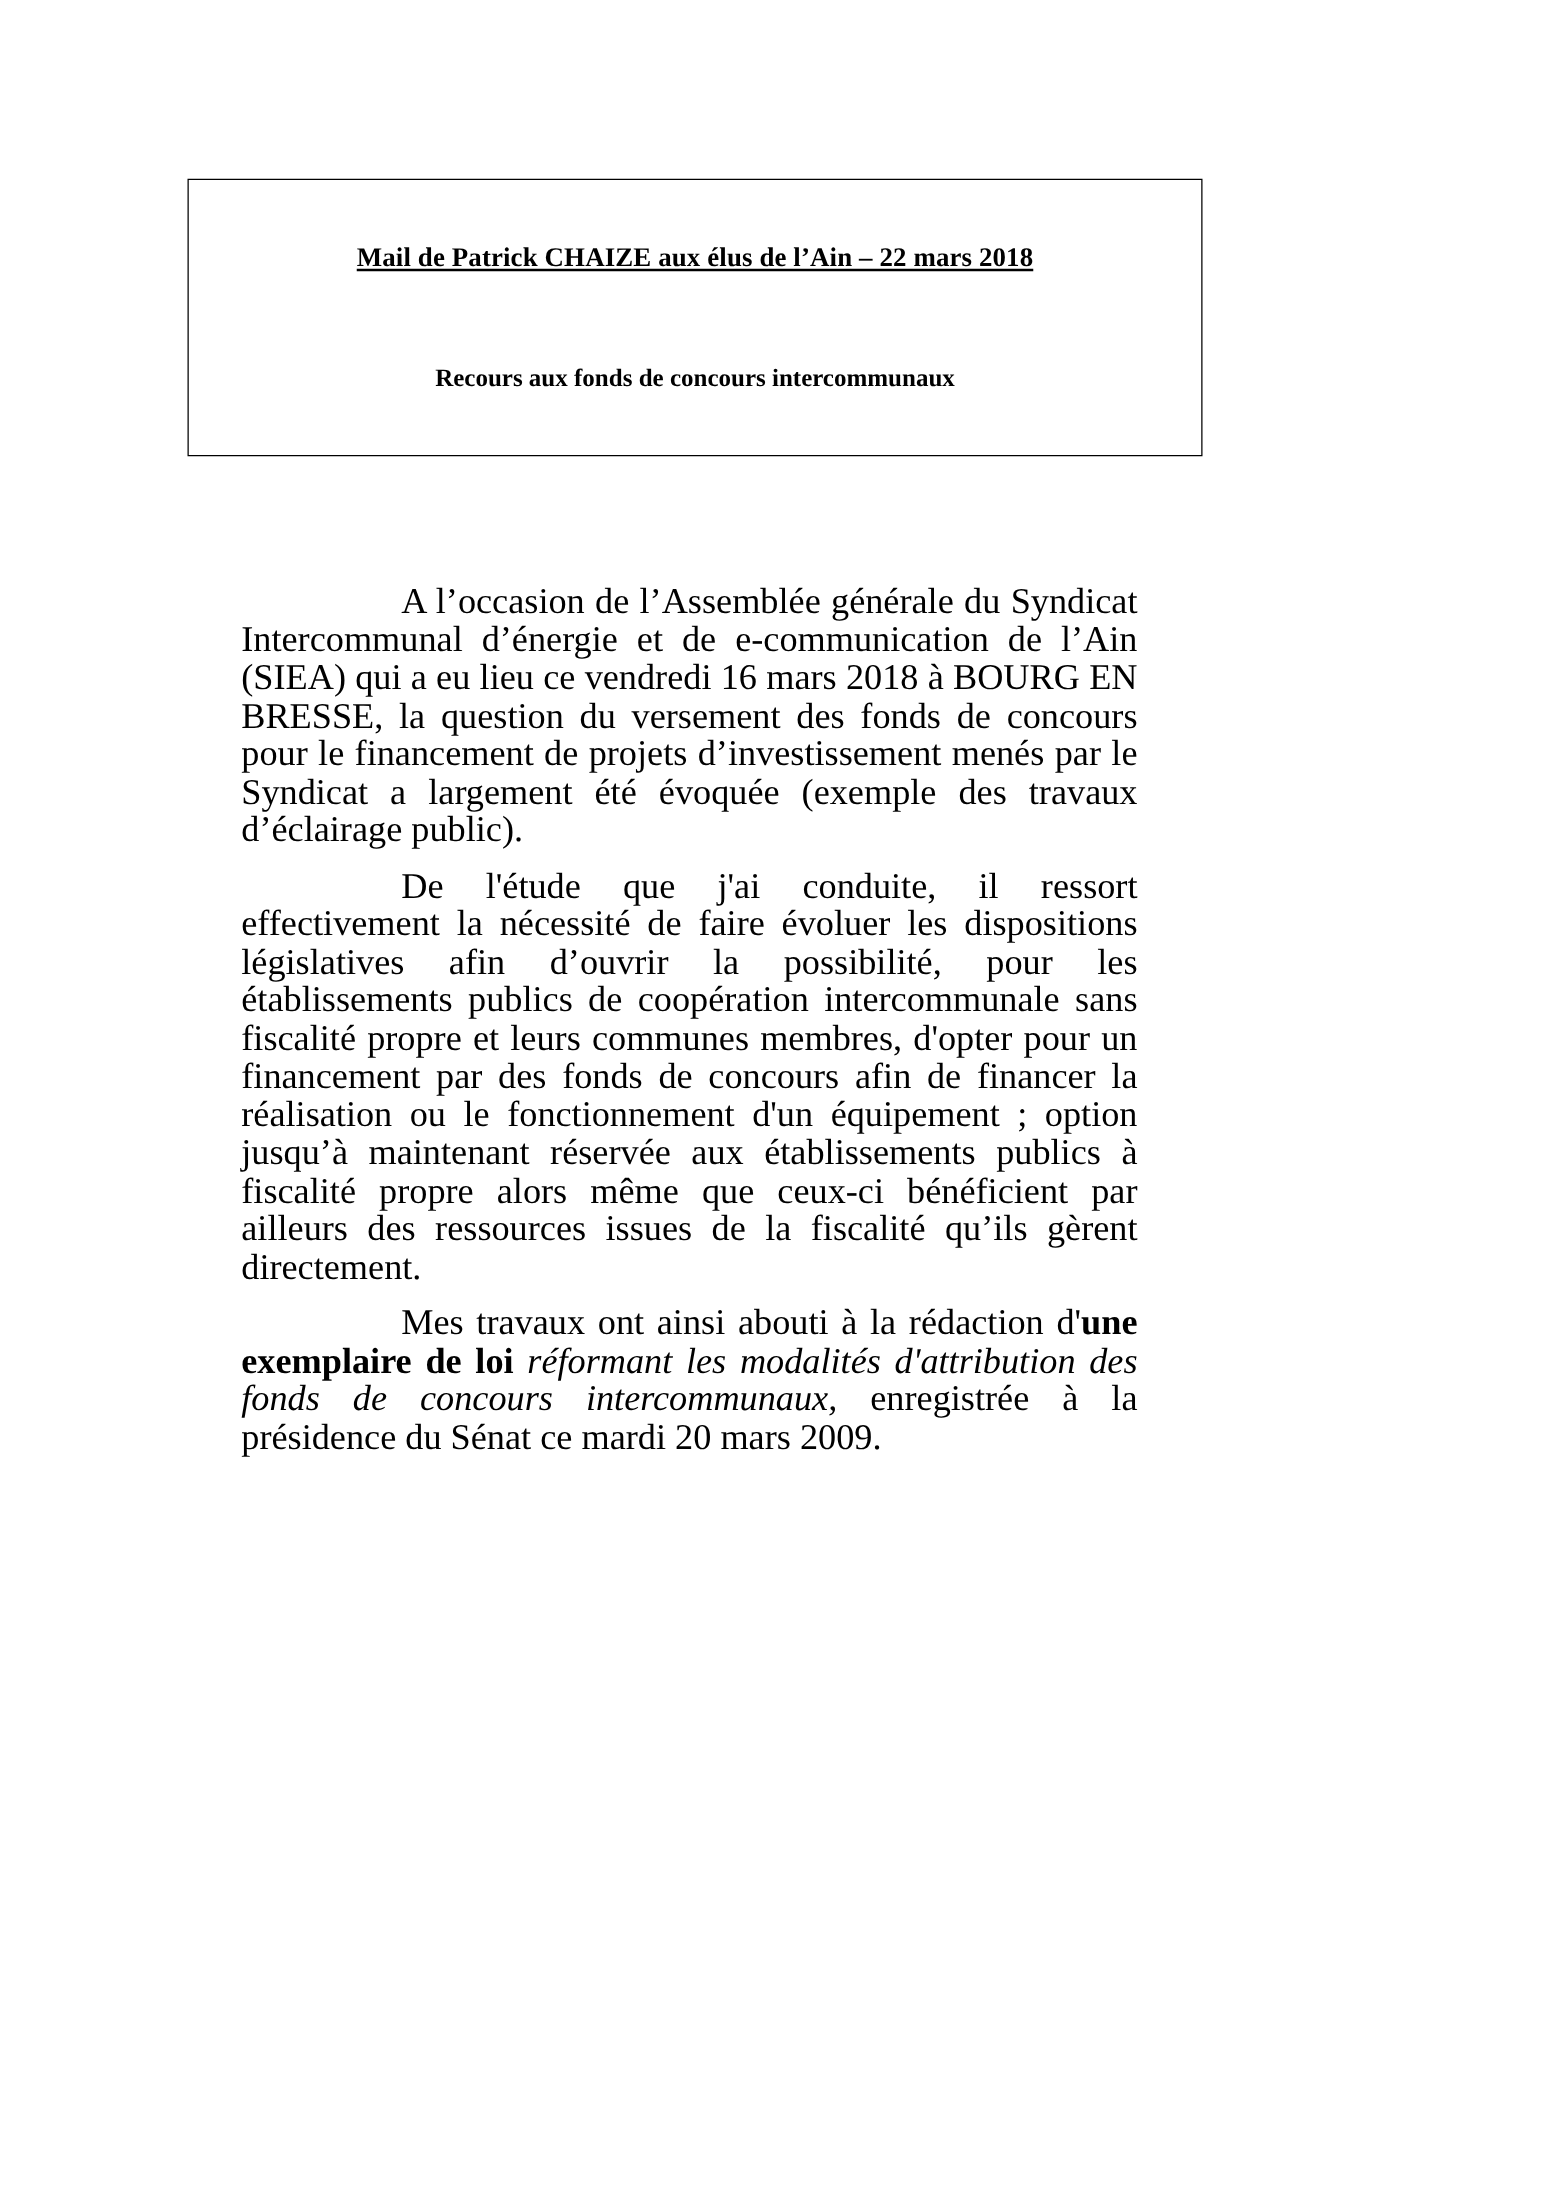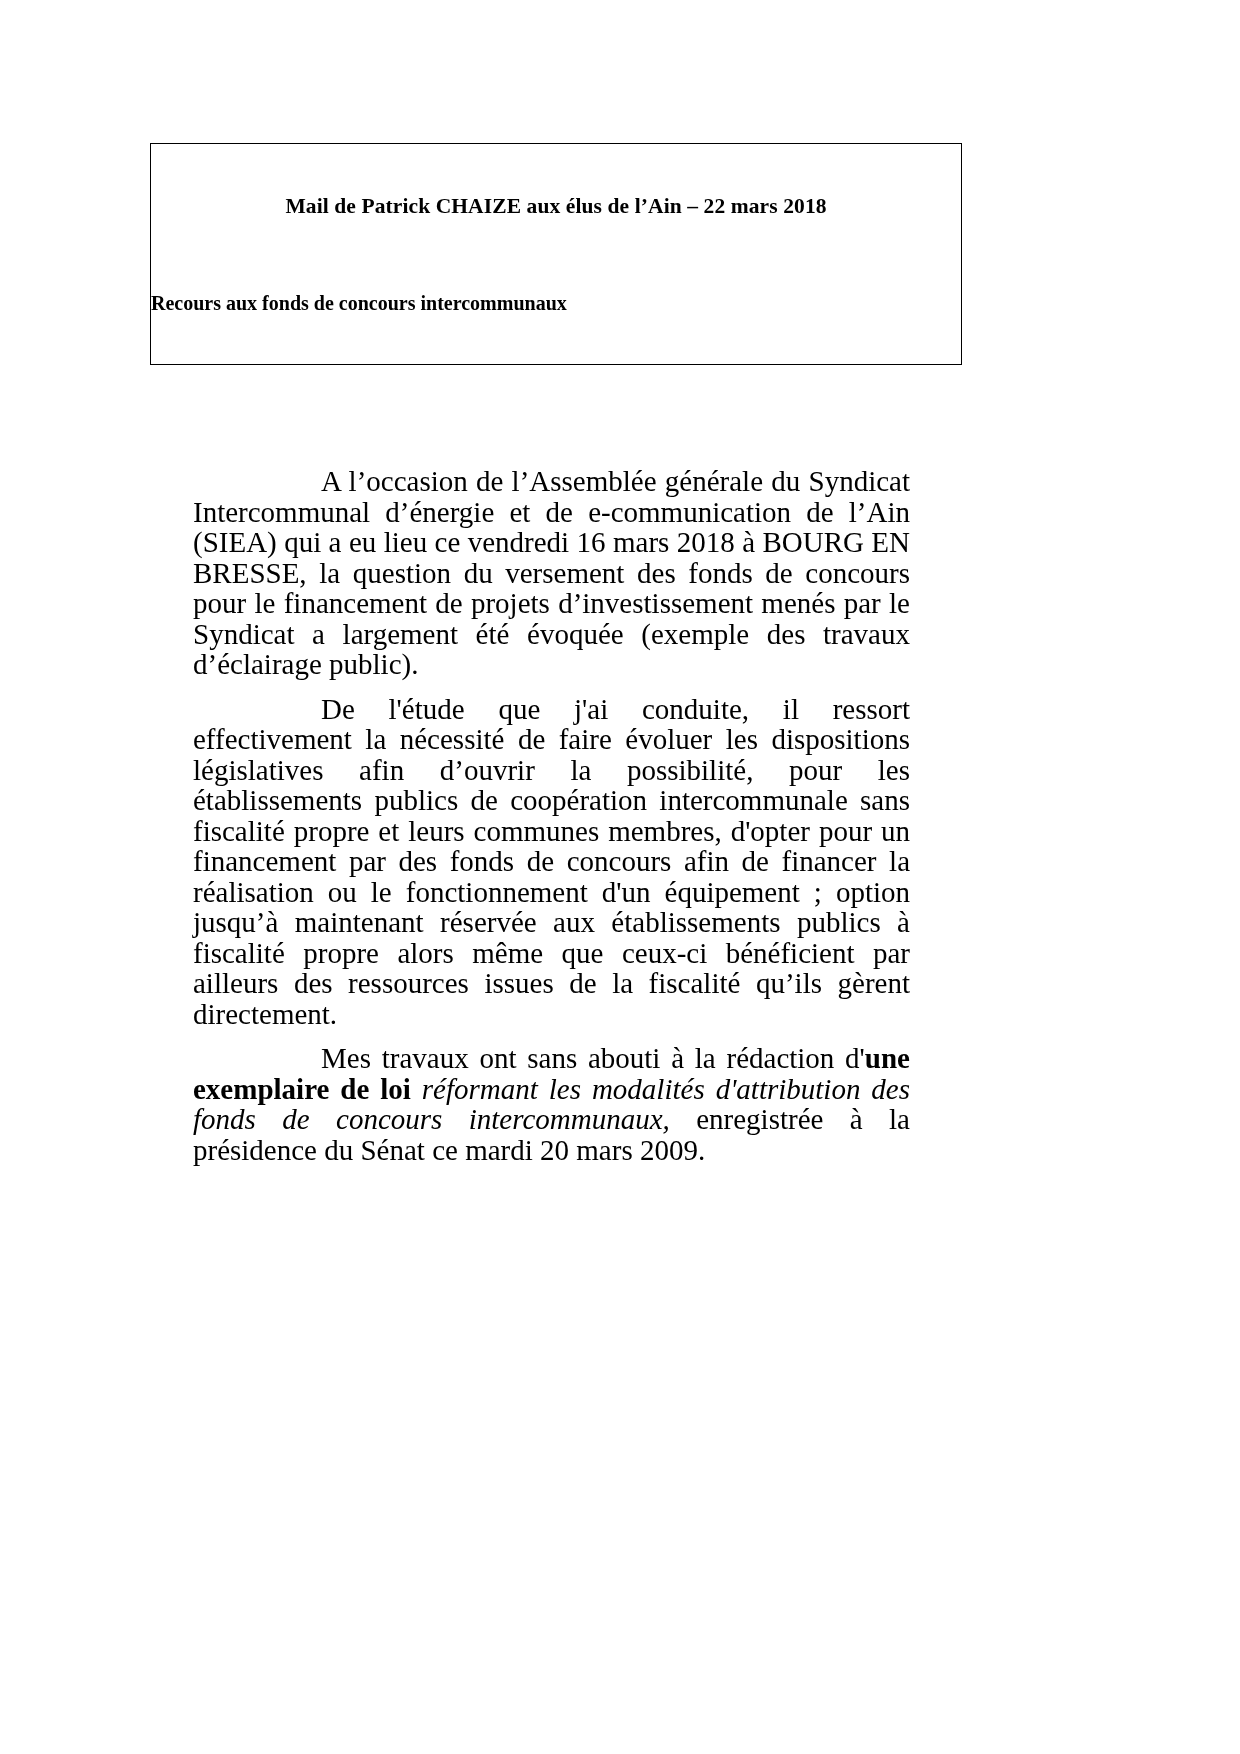--- a/index.html
+++ b/index.html
@@ -28,26 +28,28 @@
   }
   .header-title {
     position: absolute;
     left: 0;
     right: 0;
     top: 50px;
     text-align: center;
     font-weight: bold;
     font-size: 21.5px;
     letter-spacing: 0.1px;
+    text-decoration: underline;
   }
   .header-subtitle {
     position: absolute;
     left: 0;
     right: 0;
     top: 148px;
+    text-align: center;
     font-weight: bold;
     font-size: 20px;
   }
   .body-text {
     position: absolute;
     left: 193px;
     top: 466px;
     width: 717px;
   }
   .body-text p {
@@ -70,16 +72,16 @@
 <div class="page">
 
   <div class="header-box">
     <div class="header-title">Mail de Patrick CHAIZE aux élus de l’Ain – 22 mars 2018</div>
     <div class="header-subtitle">Recours aux fonds de concours intercommunaux</div>
   </div>
 
   <div class="body-text">
     <p>A l’occasion de l’Assemblée générale du Syndicat Intercommunal d’énergie et de e-communication de l’Ain (SIEA) qui a eu lieu ce vendredi 16 mars 2018 à BOURG EN BRESSE, la question du versement des fonds de concours pour le financement de projets d’investissement menés par le Syndicat a largement été évoquée (exemple des travaux d’éclairage public).</p>
     <p>De l'étude que j'ai conduite, il ressort effectivement la nécessité de faire évoluer les dispositions législatives afin d’ouvrir la possibilité, pour les établissements publics de coopération intercommunale sans fiscalité propre et leurs communes membres, d'opter pour un financement par des fonds de concours afin de financer la réalisation ou le fonctionnement d'un équipement ; option jusqu’à maintenant réservée aux établissements publics à fiscalité propre alors même que ceux-ci bénéficient par ailleurs des ressources issues de la fiscalité qu’ils gèrent directement.</p>
-    <p><span>Mes travaux ont sans abouti à la rédaction d'</span><span class="b">une exemplaire de loi</span> <span class="bi">réformant les modalités d'attribution des fonds de concours intercommunaux,</span> <span>enregistrée à la présidence du Sénat ce mardi 20 mars 2009.</span></p>
+    <p><span>Mes travaux ont ainsi abouti à la rédaction d'</span><span class="b">une exemplaire de loi</span> <span class="bi">réformant les modalités d'attribution des fonds de concours intercommunaux,</span> <span>enregistrée à la présidence du Sénat ce mardi 20 mars 2009.</span></p>
   </div>
 
 </div>
 
 </body></html>

